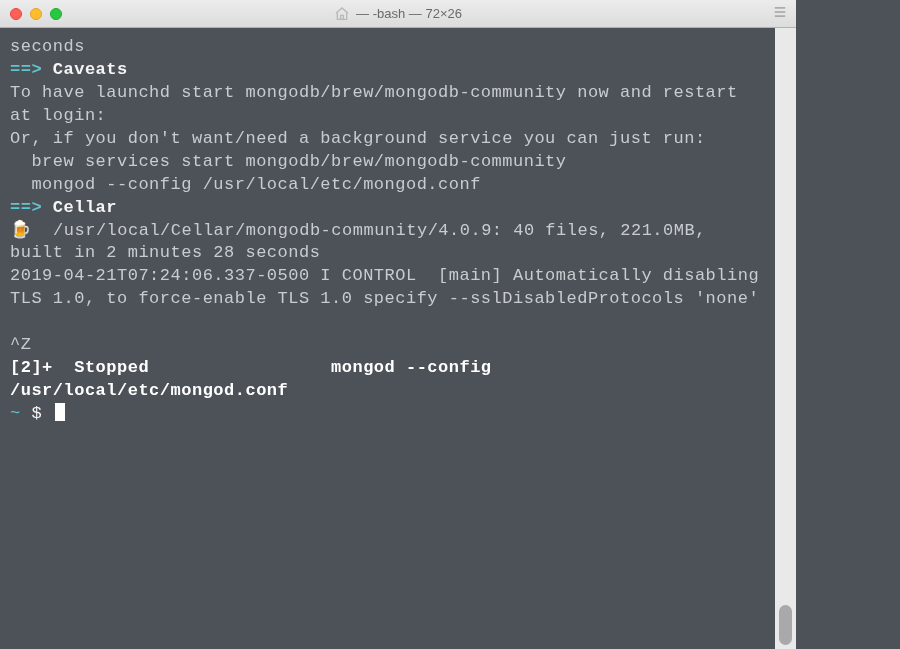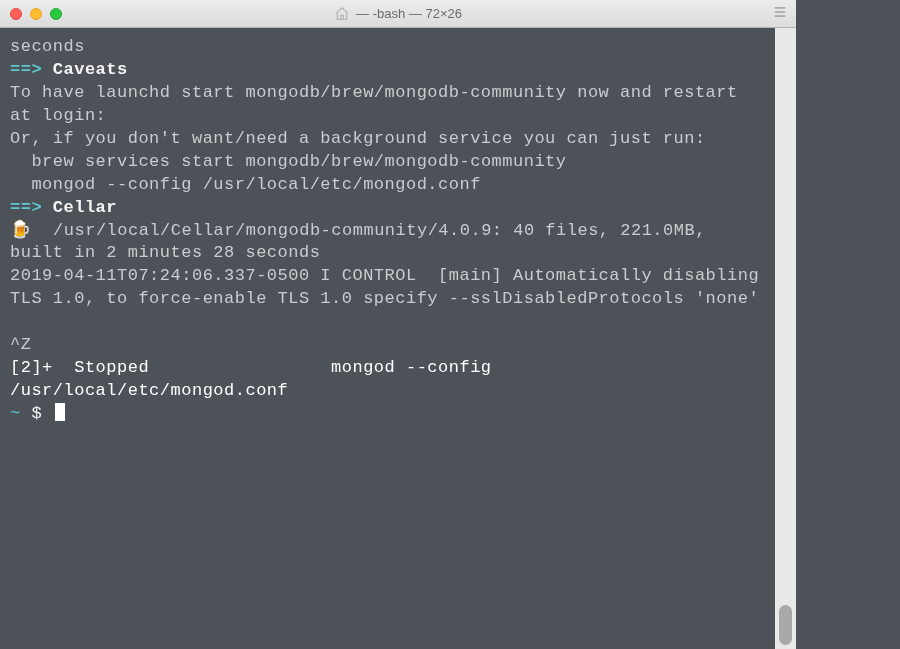--- a/index.html
+++ b/index.html
@@ -83,21 +83,21 @@
     background: #a9a9ab;
     border-radius: 7px;
   }
   pre { margin: 0; white-space: pre-wrap; word-wrap: break-word; font-family: inherit; }
   .dim { color: #c9cccf; }
   .arrow-cyan { color: #5fc6d0; font-weight: bold; }
   .head-white { color: #f5f5f5; font-weight: bold; text-align: center; }
   .prompt-tilde { color: #5fc6d0; }
   .prompt-dollar { color: #f5f5f5; }
   .cmd-white { color: #ffffff; font-weight: bold; }
-  .stopped-row { color: #ffffff; font-weight: normal; }
+  .stopped-row { color: #ffffff; font-weight: bold; }
   .beer { display:inline-block; }
   .cursor {
     display: inline-block;
     width: 10px; height: 18px;
     background: #ffffff;
     vertical-align: -3px;
     margin-left: 2px;
   }
 </style>
 </head>
@@ -132,21 +132,21 @@
 
   <div class="term-area">
 <pre class="dim">seconds</pre>
 <pre><span class="arrow-cyan">==&gt;</span><span class="head-white"> Caveats</span></pre>
 <pre class="dim">To have launchd start mongodb/brew/mongodb-community now and restart at login:</pre>
 <pre class="dim">Or, if you don't want/need a background service you can just run:</pre>
 <pre class="dim">  brew services start mongodb/brew/mongodb-community</pre>
 <pre class="dim">  mongod --config /usr/local/etc/mongod.conf</pre>
 <pre><span class="arrow-cyan">==&gt;</span><span class="head-white"> Cellar</span></pre>
 <pre class="dim"><span class="beer">🍺</span><span>  /usr/local/Cellar/mongodb-community/4.0.9: 40 files, 221.0MB, built in 2 minutes 28 seconds</span></pre>
-<pre class="dim">2019-04-11T07:24:06.337-0500 I CONTROL  [main] Automatically disabling TLS 1.0, to force-enable TLS 1.0 specify --sslDisabledProtocols 'none'</pre>
+<pre class="dim">2019-04-21T07:24:06.337-0500 I CONTROL  [main] Automatically disabling TLS 1.0, to force-enable TLS 1.0 specify --sslDisabledProtocols 'none'</pre>
 <pre class="dim"> </pre>
 <pre class="dim">^Z</pre>
 <pre class="stopped-row">[2]+  Stopped                 mongod --config /usr/local/etc/mongod.conf</pre>
 <pre><span class="prompt-tilde">~</span><span class="prompt-dollar"> $ </span><span class="cursor"></span></pre>
   </div>
 
   <div class="scrollbar-track">
     <div class="scrollbar-thumb"></div>
   </div>
 

